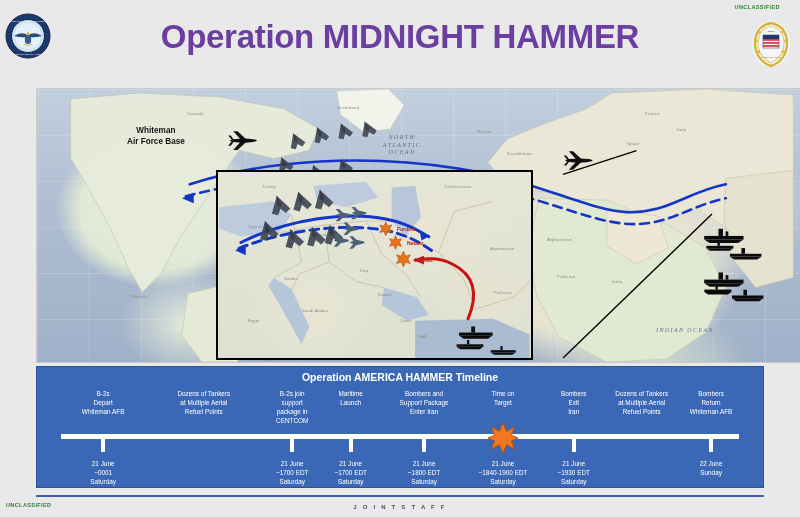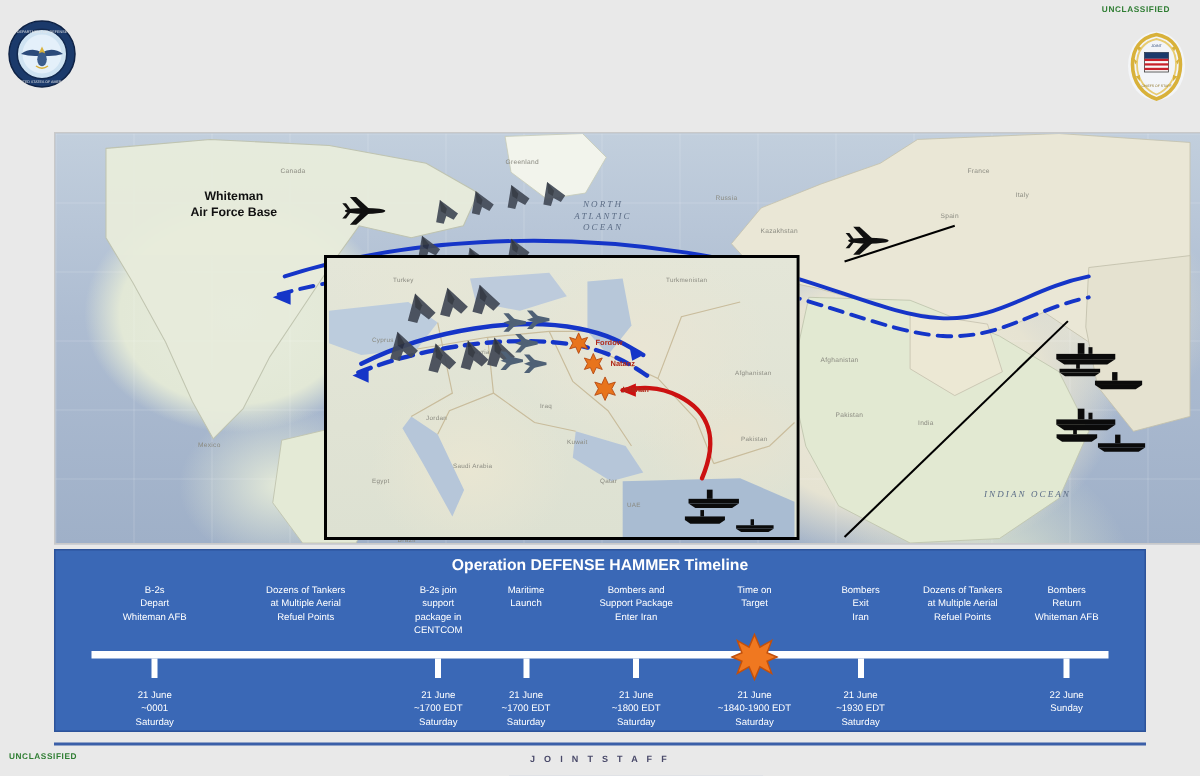--- a/index.html
+++ b/index.html
@@ -221,20 +221,21 @@
       <circle cx="23" cy="23" r="13" fill="#e4f0fa"></circle>
       <path d="M9 23 Q16 18 23 22 Q30 18 37 23 Q30 25 23 24 Q16 25 9 23 Z" fill="#2b4a7a"></path>
       <path d="M23 18 l2.2 4.6 h-4.4 Z" fill="#d8b13a"></path>
       <ellipse cx="23" cy="26.5" rx="3.2" ry="4.6" fill="#3a5c8c"></ellipse>
       <path d="M19 31 q4 3 8 0" stroke="#d8b13a" stroke-width="1" fill="none"></path>
       <text x="23" y="9" font-size="2.5" fill="#e8e8e8" text-anchor="middle" font-family="Liberation Sans, sans-serif">DEPARTMENT OF DEFENSE</text>
       <text x="23" y="42.2" font-size="2.4" fill="#e8e8e8" text-anchor="middle" font-family="Liberation Sans, sans-serif">UNITED STATES OF AMERICA</text>
     </svg>
   </div>
 
+  <div id="title">Operation MIDNIGHT HAMMER</div>
 
   <div class="seal" id="seal-jcs">
     <svg viewBox="0 0 42 50" width="42" height="50">
       <ellipse cx="21" cy="25" rx="19" ry="23" fill="#f3f5f8"></ellipse>
       <path d="M21 4 C10 6 5 14 5 24 C5 36 12 44 21 47 C30 44 37 36 37 24 C37 14 32 6 21 4 Z" fill="none" stroke="#d8b13a" stroke-width="2.4"></path>
       <path d="M21 7 C12 9 8 15 8 24 C8 34 14 41 21 44 C28 41 34 34 34 24 C34 15 30 9 21 7 Z" fill="none" stroke="#e8cc72" stroke-width="1.2"></path>
       <g>
         <rect x="13" y="16" width="16" height="13" fill="#f8f8f8" stroke="#303030" stroke-width=".5"></rect>
         <rect x="13" y="16" width="16" height="4.2" fill="#1b3a6b"></rect>
         <g fill="#c8202a">
@@ -558,21 +559,21 @@
         </g>
       </svg>
 
       <div class="target-name" style="left:179px; top:54px;">Fordow</div>
       <div class="target-name" style="left:189px; top:68px;">Natanz</div>
       <div class="target-name" style="left:197px; top:85px;">Isfahan</div>
     </div>
   </div>
 
   <div id="timeline">
-    <div id="timeline-title">Operation DEFENSE HAMMER Timeline</div>
+    <div id="timeline-title">Operation AMERICA HAMMER Timeline</div>
     <div id="tl-bar"></div>
     <div id="tl-items">
         <div class="tl-event" style="left: 66.16px;">B-2s
 Depart
 Whiteman AFB</div>
         <div class="tl-tick" style="left: 66.16px;"></div>
         <div class="tl-date" style="left: 66.16px;">21 June
 ~0001
 Saturday</div>
         <div class="tl-event" style="left: 166.8px;">Dozens of Tankers

